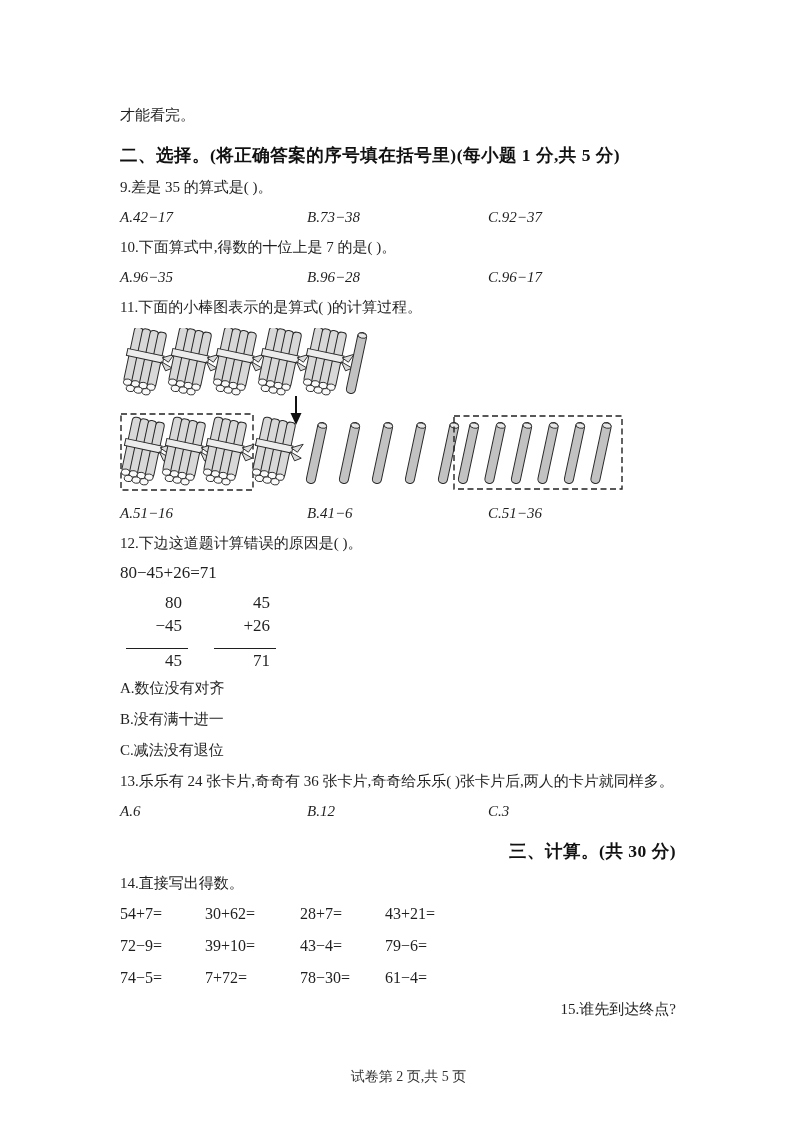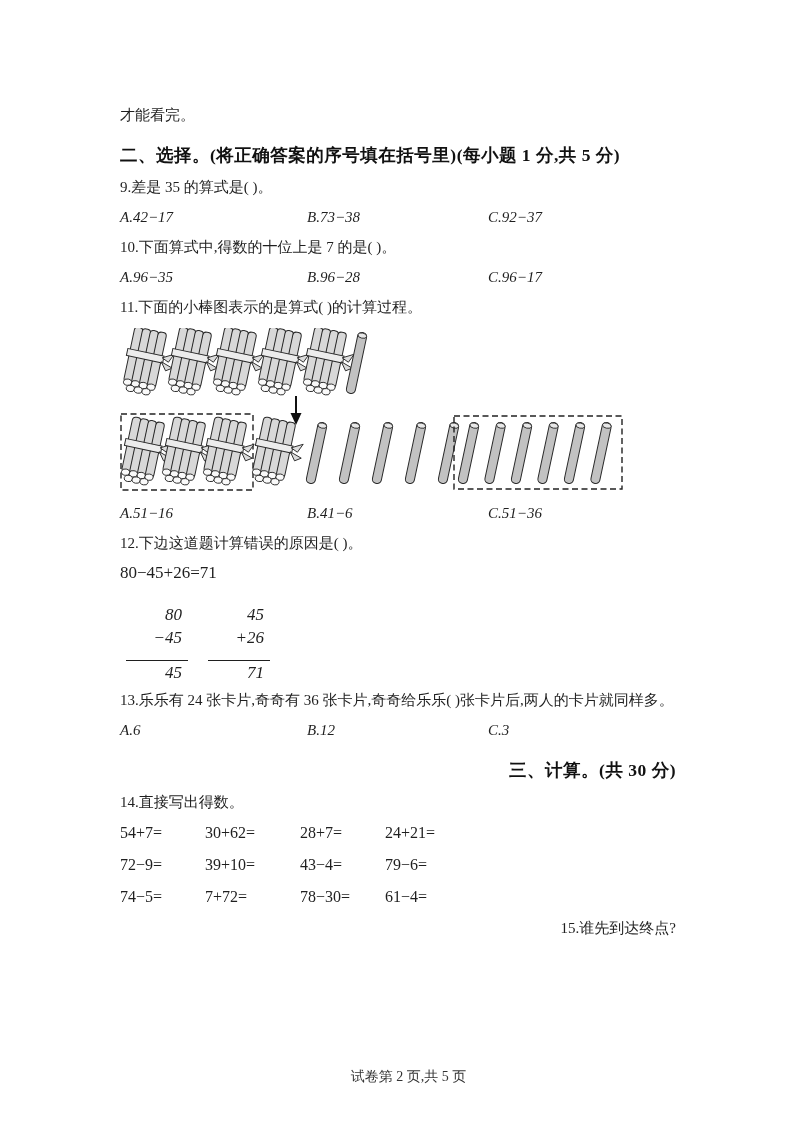--- a/index.html
+++ b/index.html
@@ -26,24 +26,23 @@
   }
   .opts {
     display:grid;
     grid-template-columns:187px 181px 1fr;
     font-size:15px; line-height:30px;
   }
   .opts span { display:block;font-style:italic; }
   svg.fig { display:block; margin-top:6px; }
   .expr { font-size:17px !important; }
   .vcalc {
-    display:flex; gap:20px;
-    padding-left:6px; margin-top:16px;
+    display:flex; gap:26px;
+    padding-left:6px; margin-top:4px;
     font-size:17px;
-    font-style:italic;
   }
   .vcol { width:62px; text-align:right; }
   .vtop { line-height:22px; padding-right:6px; }
   .vop  { line-height:24px; padding-right:6px; padding-bottom:10px;
           border-bottom:1.6px solid #1f1f1f; }
   .vres { line-height:24px; padding-right:6px; }
   .vopts p { line-height:31px; }
   .calc-grid {
     display:grid;
     grid-template-columns:85px 95px 85px 1fr;
@@ -311,36 +310,41 @@
         <div class="vtop">80</div>
         <div class="vop">−45</div>
         <div class="vres">45</div>
       </div>
       <div class="vcol">
         <div class="vtop">45</div>
         <div class="vop">+26</div>
         <div class="vres">71</div>
       </div>
     </div>
+    <div class="vopts">
+      <p>A.数位没有对齐</p>
+      <p>B.没有满十进一</p>
+      <p>C.减法没有退位</p>
+    </div>
 
     <p>13.乐乐有 24 张卡片,奇奇有 36 张卡片,奇奇给乐乐( )张卡片后,两人的卡片就同样多。</p>
     <div class="opts">
       <span>A.6</span>
       <span>B.12</span>
       <span>C.3</span>
     </div>
 
     <h2 class="sec mt6">三、计算。(共 30 分)</h2>
 
     <p>14.直接写出得数。</p>
     <div class="calc-grid">
       <span>54+7=</span>
       <span>30+62=</span>
       <span>28+7=</span>
-      <span>24+21=</span>
+      <span>43+21=</span>
       <span>72−9=</span>
       <span>39+10=</span>
       <span>43−4=</span>
       <span>79−6=</span>
       <span>74−5=</span>
       <span>7+72=</span>
       <span>78−30=</span>
       <span>61−4=</span>
     </div>
 

